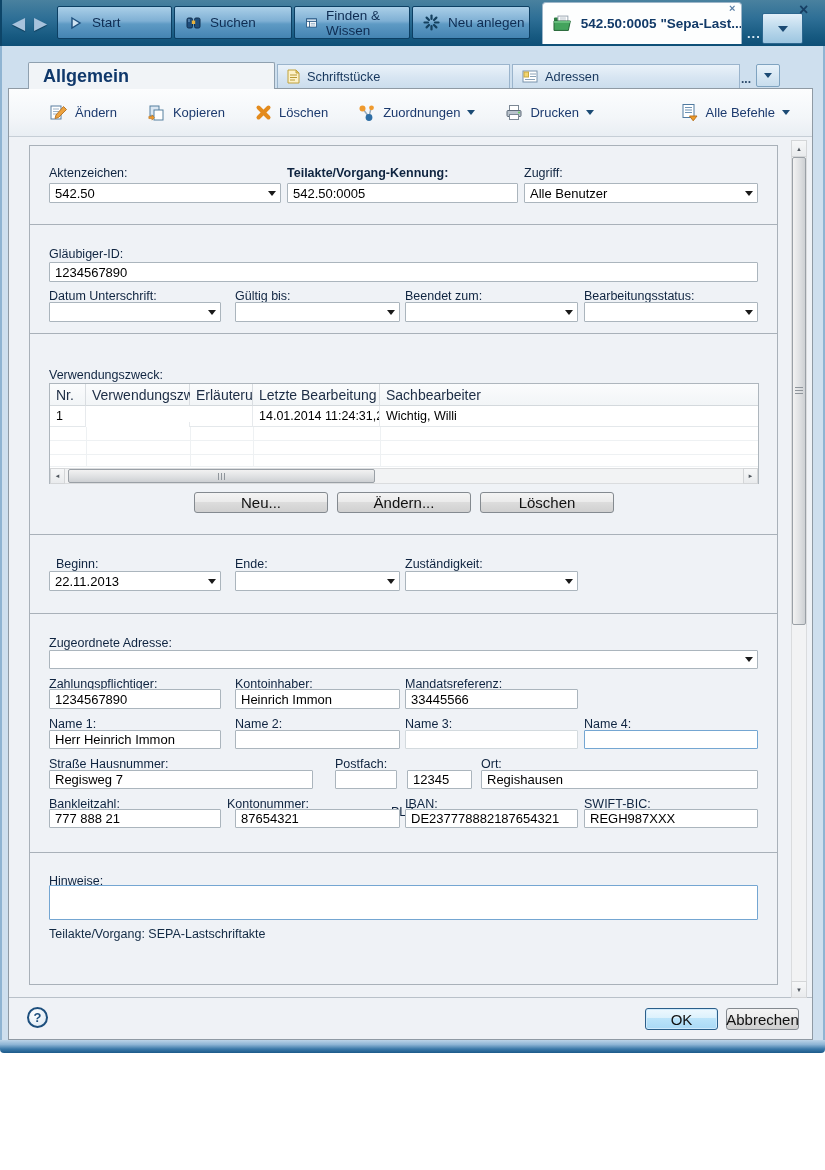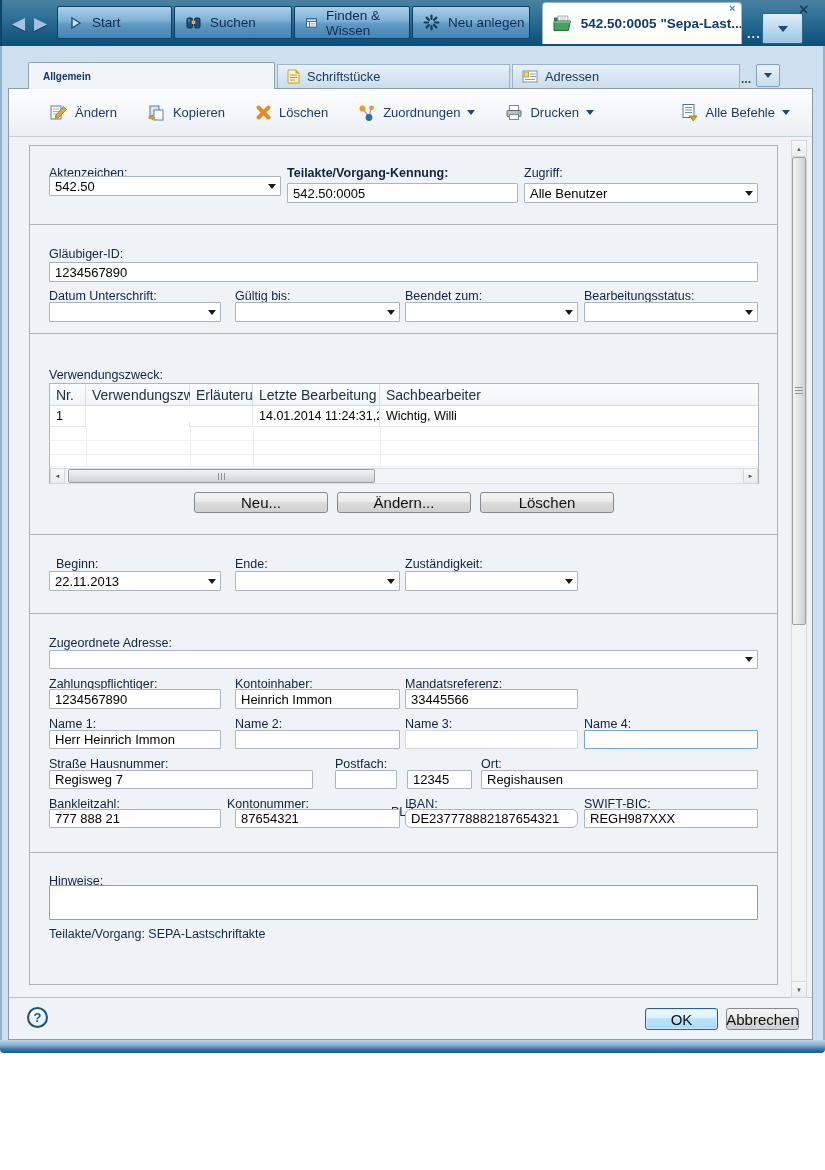--- a/index.html
+++ b/index.html
@@ -32,21 +32,21 @@
   #winbody{left:0;top:46px;width:825px;height:994px;background:#cedfee;
     border-left:2px solid #8fb4d2;border-right:2px solid #8fb4d2;}
   #bottomframe{left:0;top:1040px;width:825px;height:13px;
     background:linear-gradient(180deg,#bcd4e8 0%,#8db4d4 35%,#3a78a8 70%,#1c5a8a 100%);
     border-radius:0 0 4px 4px;}
   
   .tab2{border:1px solid #9ab4cc;display:flex;align-items:center;gap:7px;padding-left:9px;cursor:pointer;}
   #tab-allgemein{left:28px;top:62px;width:247px;height:27px;background:#f1f4f7;
     border:1px solid #8fa0af;border-bottom:none;border-radius:2px 2px 0 0;z-index:3;
     padding-left:14px;display:flex;align-items:center;cursor:pointer;}
-  #tab-allgemein .tlabel{font-size:10px;font-weight:bold;color:#10386b;}
+  #tab-allgemein .tlabel{font-size:18px;font-weight:bold;color:#10386b;}
   #tab-schrift{left:277px;top:64px;width:233px;height:25px;
     background:linear-gradient(180deg,#eaf2f9 0%,#d7e5f2 55%,#cbdded 100%);}
   #tab-adressen{left:512px;top:64px;width:228px;height:25px;
     background:linear-gradient(180deg,#eaf2f9 0%,#d7e5f2 55%,#cbdded 100%);}
   .tab2 .tlabel{font-size:12.8px;color:#16365c;}
   #tabs-ellipsis{left:741px;top:72px;color:#2d4a6b;font-size:12px;font-weight:bold;cursor:pointer;}
   #tabs-dd{left:756px;top:64px;width:24px;height:23px;border:1px solid #7fa3c0;border-radius:2px;
     background:linear-gradient(180deg,#e8f2fa 0%,#c8dded 100%);
     display:flex;align-items:center;justify-content:center;cursor:pointer;}
   
@@ -268,21 +268,21 @@
   </div>
 
   <div class="abs section" style="left:29px;top:145px;width:749px;height:80px;"></div>
   <div class="abs section" style="left:29px;top:224px;width:749px;height:110px;"></div>
   <div class="abs section" style="left:29px;top:333px;width:749px;height:202px;"></div>
   <div class="abs section" style="left:29px;top:534px;width:749px;height:80px;"></div>
   <div class="abs section" style="left:29px;top:613px;width:749px;height:240px;"></div>
   <div class="abs section" style="left:29px;top:852px;width:749px;height:133px;"></div>
 
   <span class="abs lbl" style="left:49px;top:166px;">Aktenzeichen:</span>
-  <div class="abs combo" style="left:49px;top:176px;width:232px;height:20px;">
+  <div class="abs combo" style="left:49px;top:183px;width:232px;height:20px;">
     <span class="cval">542.50</span>
     <span class="carrow"></span>
   </div>
   <span class="abs lbl bold" style="left:287px;top:166px;">Teilakte/Vorgang-Kennung:</span>
   <input class="abs inp" style="left: 287px; top: 183px; width: 231px; height: 20px;" value="542.50:0005">
   <span class="abs lbl" style="left:524px;top:166px;">Zugriff:</span>
   <div class="abs combo" style="left:524px;top:183px;width:234px;height:20px;">
     <span class="cval">Alle Benutzer</span>
     <span class="carrow"></span>
   </div>
@@ -390,21 +390,21 @@
   <span class="abs lbl" style="left:391px;top:757px;margin-top:48px;">PLZ:</span>
   <input class="abs inp" style="left: 407px; top: 770px; width: 65px; height: 19px;" value="12345">
   <span class="abs lbl" style="left:481px;top:757px;">Ort:</span>
   <input class="abs inp" style="left: 481px; top: 770px; width: 277px; height: 19px;" value="Regishausen">
 
   <span class="abs lbl" style="left:49px;top:797px;">Bankleitzahl:</span>
   <input class="abs inp" style="left: 49px; top: 809px; width: 172px; height: 19px;" value="777 888 21">
   <span class="abs lbl" style="left:227px;top:797px;">Kontonummer:</span>
   <input class="abs inp" style="left: 235px; top: 809px; width: 165px; height: 19px;" value="87654321">
   <span class="abs lbl" style="left:405px;top:797px;">IBAN:</span>
-  <input class="abs inp" style="left: 405px; top: 809px; width: 173px; height: 19px; border-radius: 6px;" value="DE237778882187654321">
+  <input class="abs inp" style="left: 405px; top: 809px; width: 173px; height: 19px;" value="DE237778882187654321">
   <span class="abs lbl" style="left:584px;top:797px;">SWIFT-BIC:</span>
   <input class="abs inp" style="left: 584px; top: 809px; width: 174px; height: 19px;" value="REGH987XXX">
 
   <span class="abs lbl" style="left:49px;top:874px;">Hinweise:</span>
   <textarea class="abs inp focus" style="left: 49px; top: 885px; width: 709px; height: 35px; resize: none;"></textarea>
   <span class="abs note" style="left:49px;top:927px;">Teilakte/Vorgang: SEPA-Lastschriftakte</span>
 
   <div class="abs sb-track" style="left:791px;top:140px;width:16px;height:858px;"></div>
   <div class="abs sb-btn" style="left:791px;top:140px;width:16px;height:17px;">
       <span>▲</span>

